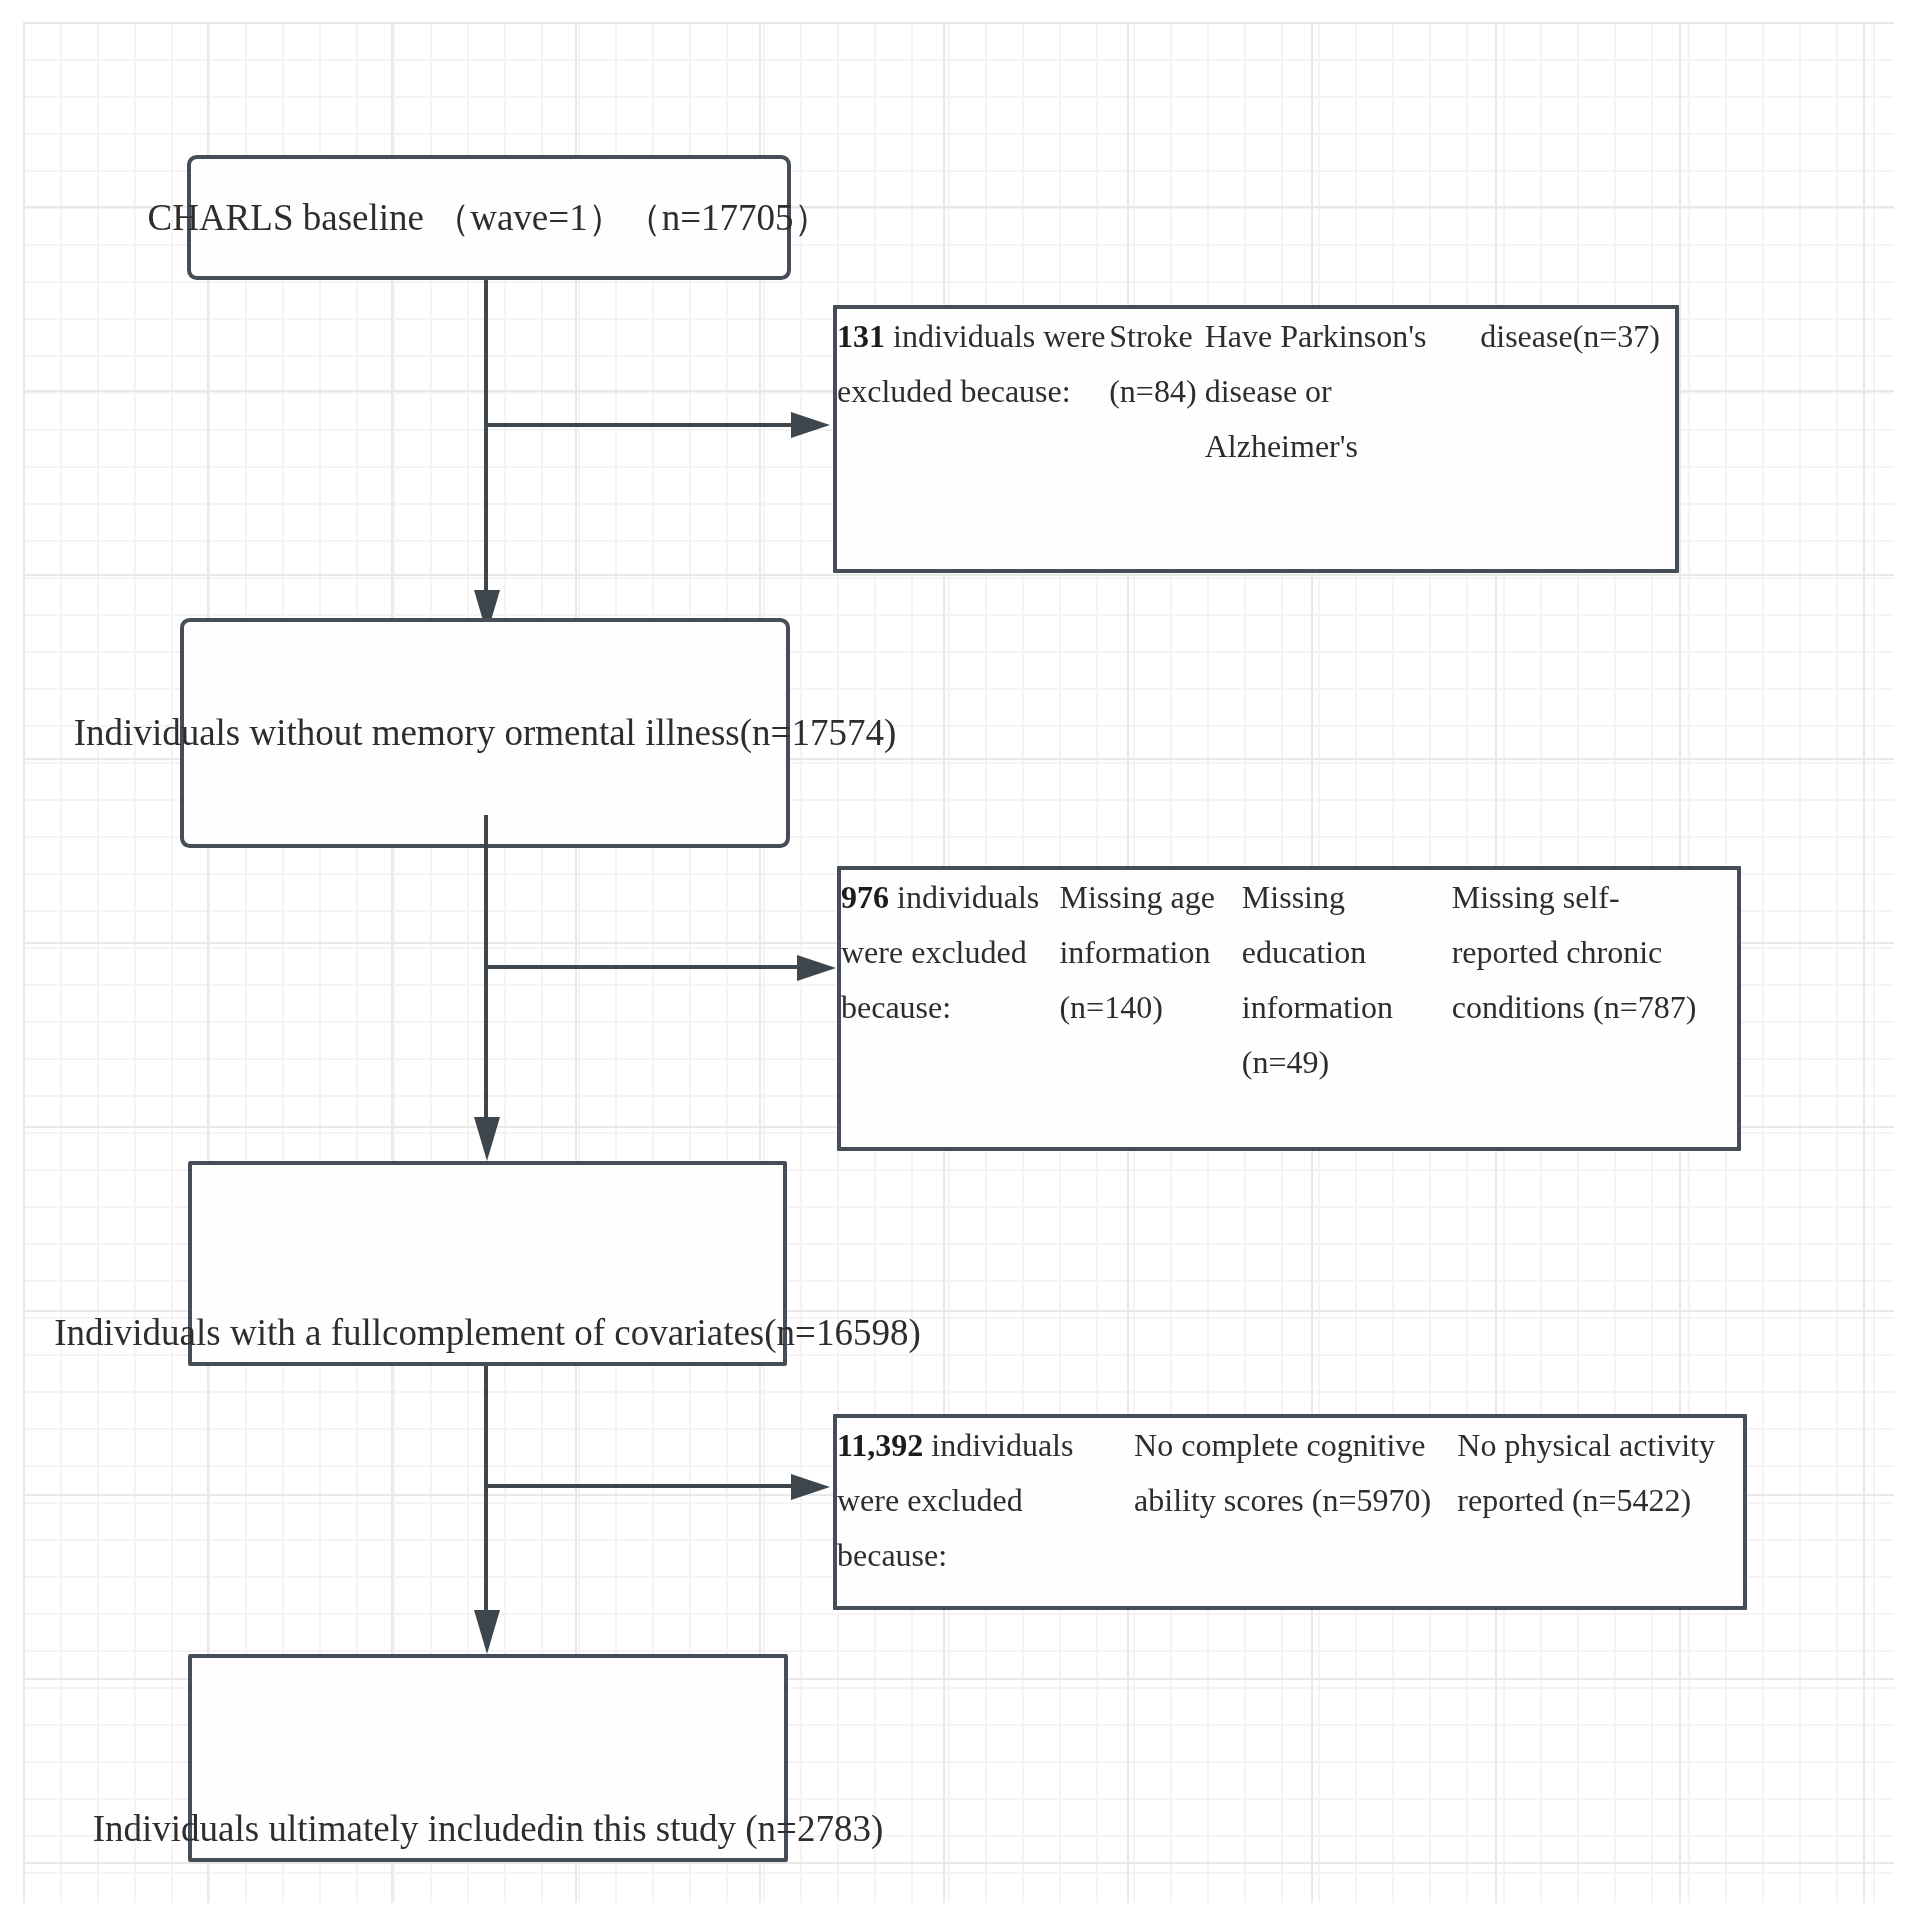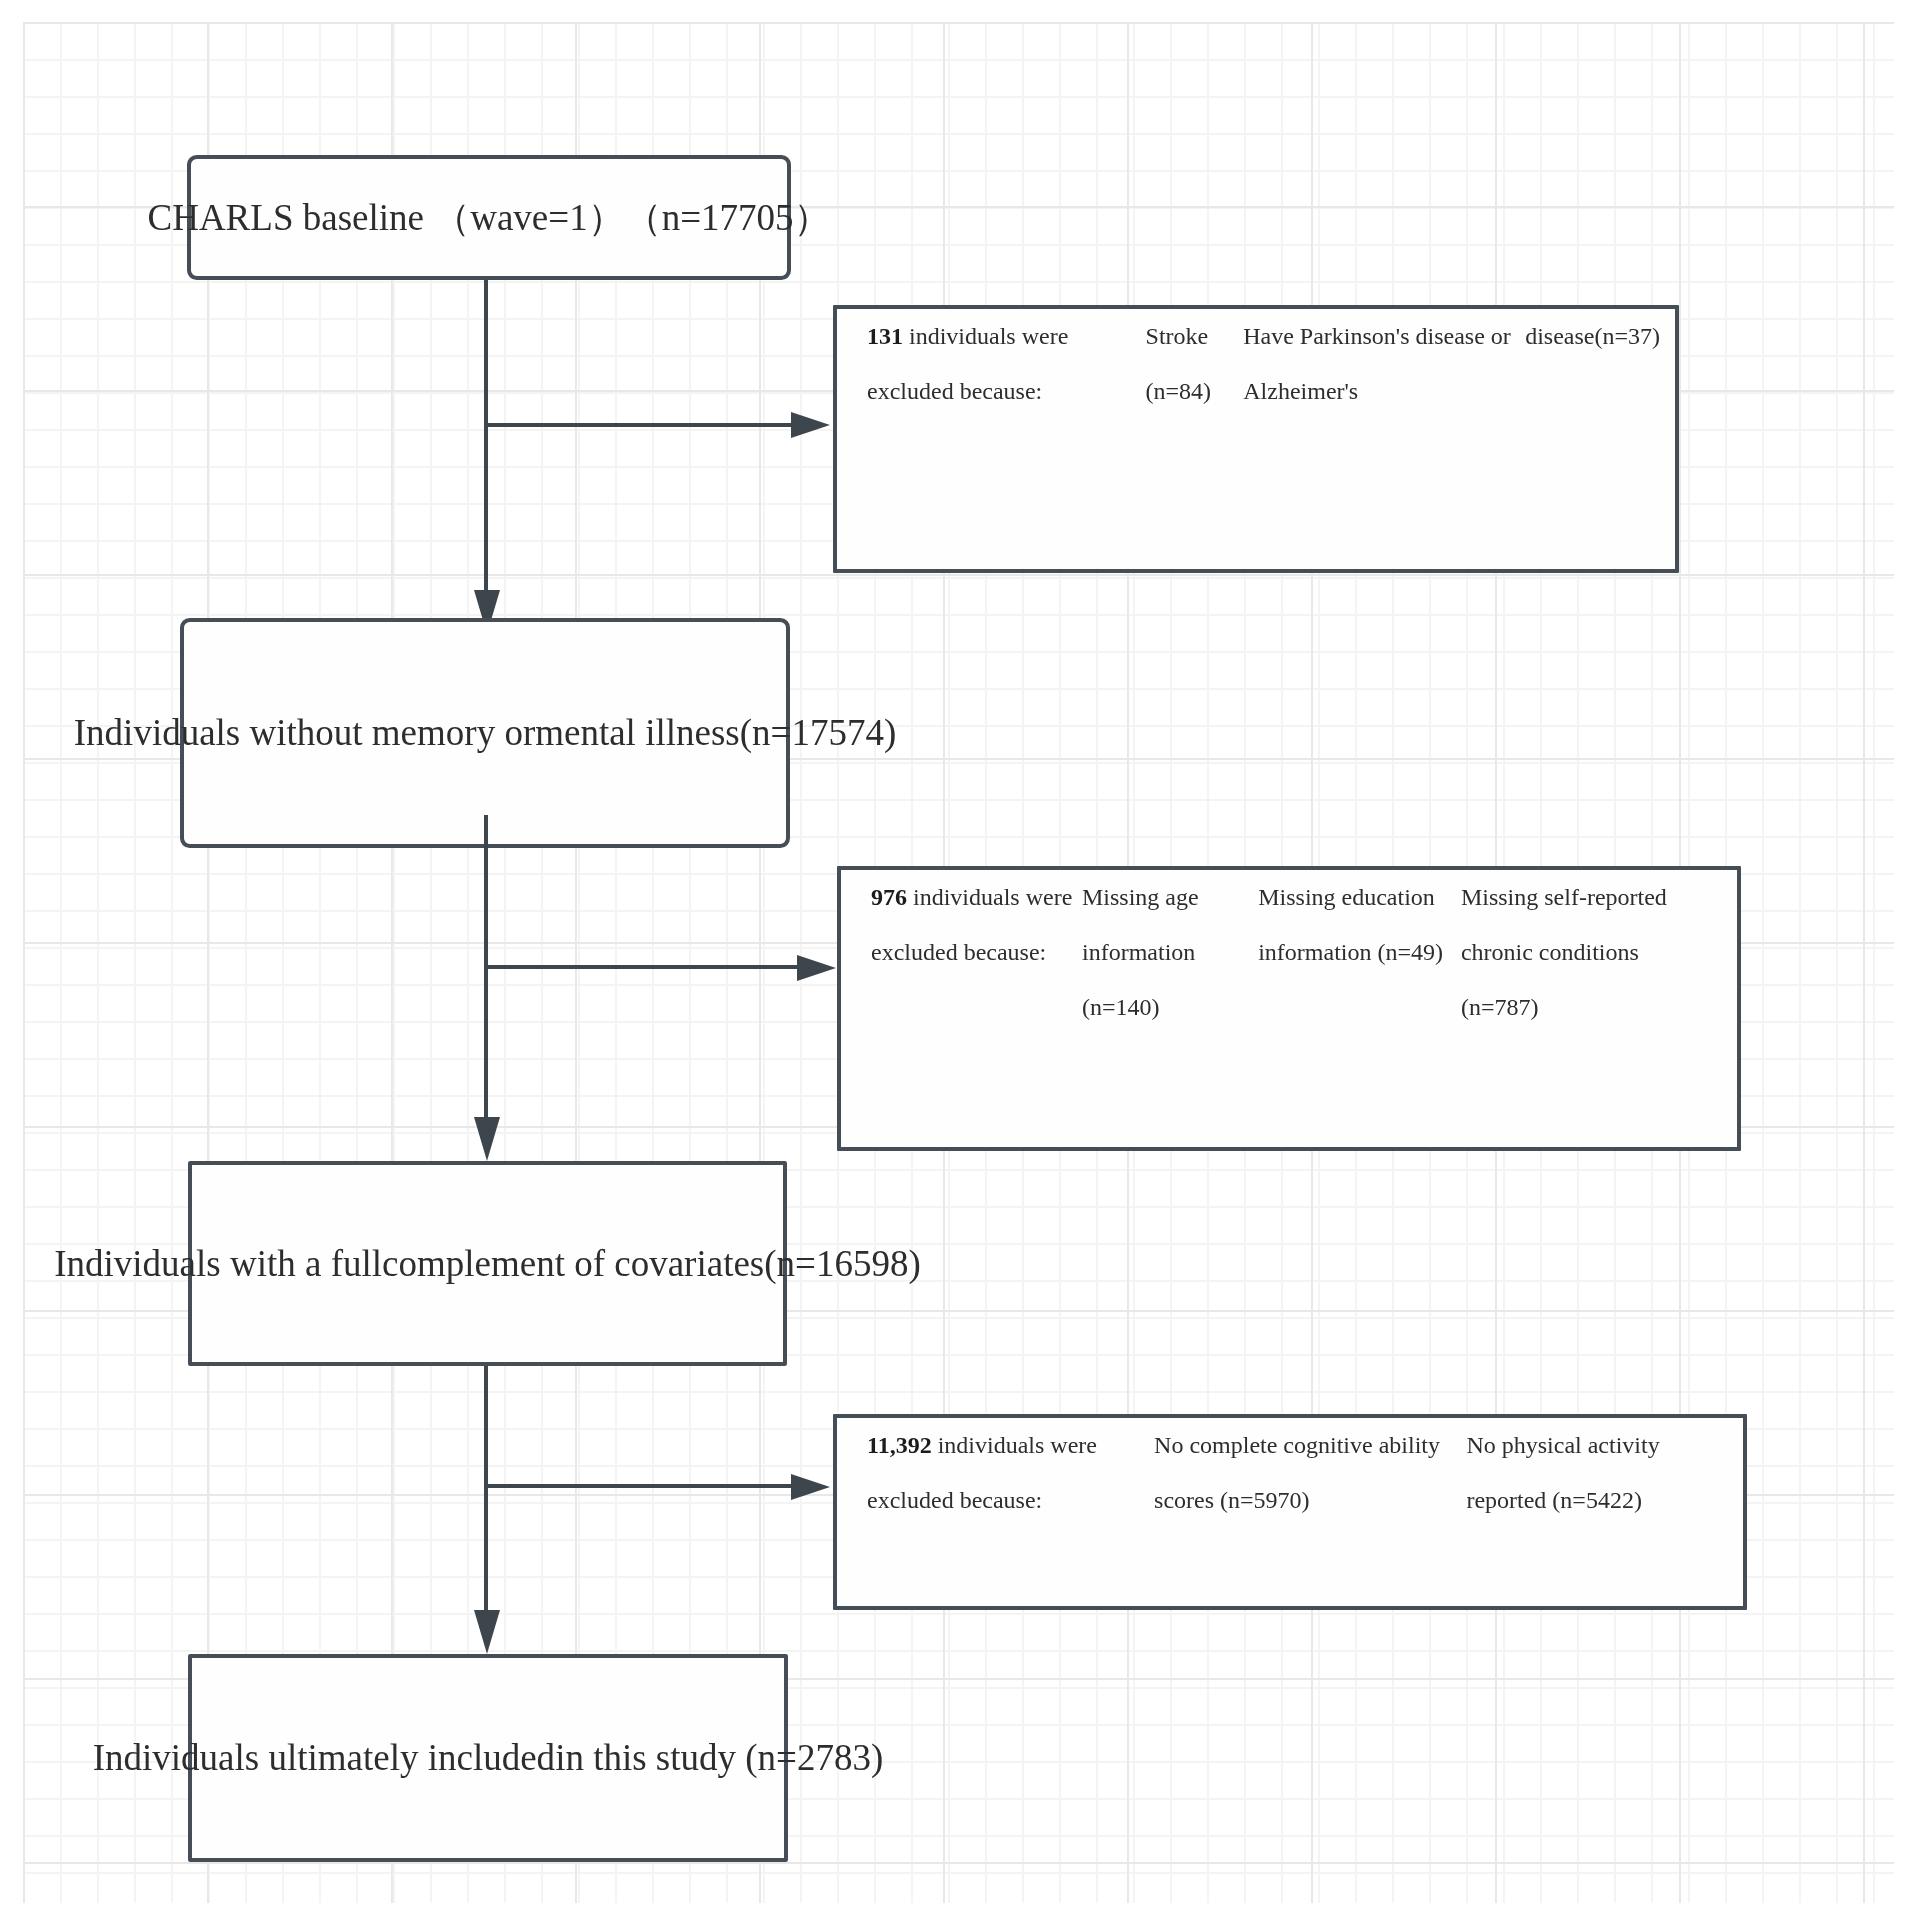--- a/index.html
+++ b/index.html
@@ -30,27 +30,26 @@
     justify-content: center;
     color: var(--text-color);
   }
   .box.main {
     align-items: center;
     text-align: center;
     font-size: 37px;
     line-height: 58px;
     border-radius: 9.7px;
   }
-  .box.square { border-radius: 2.2px; }
+  .box.square { border-radius: 2.2px; align-items: flex-end; }
   .box.excl {
     align-items: flex-start;
     text-align: left;
-    font-size: 24px;
+    font-size: 32px;
     line-height: 55px;
-    padding-left: 30px;
     padding-right: 15px;
     border-radius: 1.1px;
   }
   .box .line { white-space: pre; }
   .box.excl .line { white-space: pre-wrap; }
   .box b { font-weight: bold; color: #1c1c1c; }
   .vline {
     position: absolute;
     width: 4.3px;
     background: var(--arrow-color);

